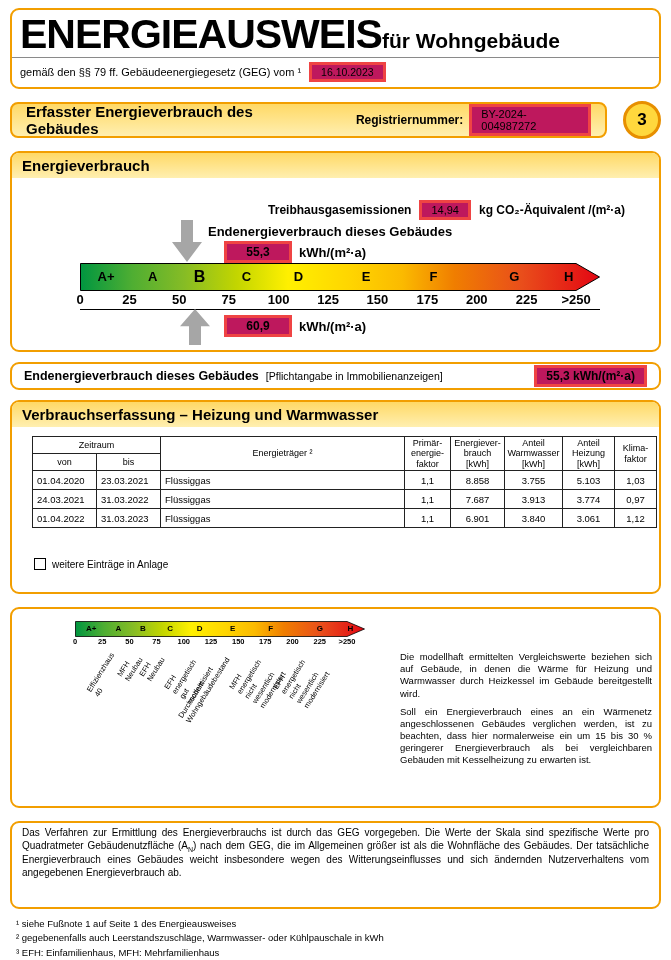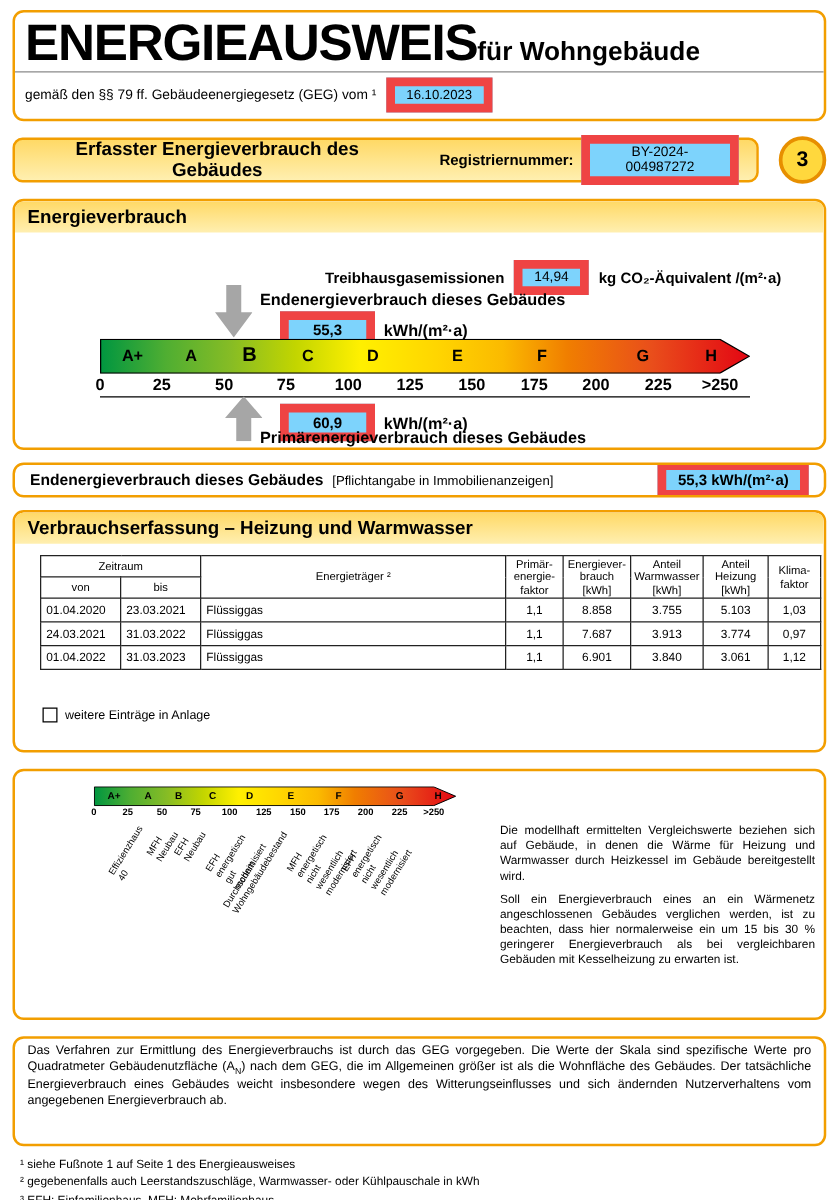--- a/index.html
+++ b/index.html
@@ -2,30 +2,30 @@
 <html><head>
 <meta charset="utf-8">
 <style>
   html,body{margin:0;padding:0;background:#fff;}
   .page{position:relative;width:671px;height:960px;background:#fff;overflow:hidden;
         font-family:"Liberation Sans","DejaVu Sans",sans-serif;color:#000;}
   .inner{padding:8px 10px 0 10px;}
   .box{border:2px solid #F29E00;border-radius:9px;background:#fff;overflow:hidden;}
   .strip{background:linear-gradient(180deg,#FFD966,#FFEFB0);padding:4px 10px;
          font-size:15px;font-weight:bold;}
-  .grey{background:#7dd3fc;border:7px solid #ef4444;padding:1px 9px;display:inline-block;}
+  .grey{background:#be185d;border:3px solid #ef4444;padding:1px 9px;display:inline-block;}
   .pre{white-space:pre-line;}
   
   .hdr-title-row{display:flex;align-items:baseline;padding:3px 8px 1px 8px;border-bottom:1px solid #8a8a8a;}
   .main-title{font-size:41px;font-weight:bold;letter-spacing:-1px;line-height:1.05;}
   .main-sub{font-size:21px;font-weight:bold;}
   .law-row{display:flex;align-items:center;gap:8px;padding:4px 7px 5px 8px;font-size:11px;}
   .law-row .grey{font-size:10.5px;}
   
-  .bar-row{display:flex;align-items:center;gap:16px;margin-top:12px;text-align:center;}
+  .bar-row{display:flex;align-items:center;gap:16px;margin-top:12px;}
   .section-bar{flex:1;height:36px;border:2px solid #F29E00;border-radius:8px;
       background:linear-gradient(180deg,#FFD966,#FFEFB0);display:flex;align-items:center;
       justify-content:space-between;padding:0 14px;box-sizing:border-box;}
   .section-bar .t{font-size:15px;font-weight:bold;}
   .reg{display:flex;align-items:center;gap:6px;font-size:12px;padding-left:30px;}
   .reg .grey{font-size:11px;}
   .page-circle{width:32px;height:32px;border:3px solid #E78F00;border-radius:50%;background:#FFD83D;
       font-size:17px;font-weight:bold;display:flex;align-items:center;justify-content:center;flex:0 0 auto;}
   
   .ev-box{margin-top:12px;height:197px;}
@@ -172,21 +172,20 @@
           <span style="left:85.9%">225</span>
           <span style="left:95.4%">&gt;250</span>
         </div>
       </div>
 
       <div class="arrow-up"></div>
       <div class="pri-val">
         <span class="grey">60,9</span>
         <span>kWh/(m²·a)</span>
       </div>
-      <div class="pri-label">Primärenergieverbrauch dieses Gebäudes</div>
     </div>
   </div>
 
   <div class="box pflicht">
     <span class="l">
       <span class="b1">Endenergieverbrauch dieses Gebäudes</span>
       <span class="n1">[Pflichtangabe in Immobilienanzeigen]</span>
     </span>
     <span class="grey">55,3 kWh/(m²·a)</span>
   </div>

